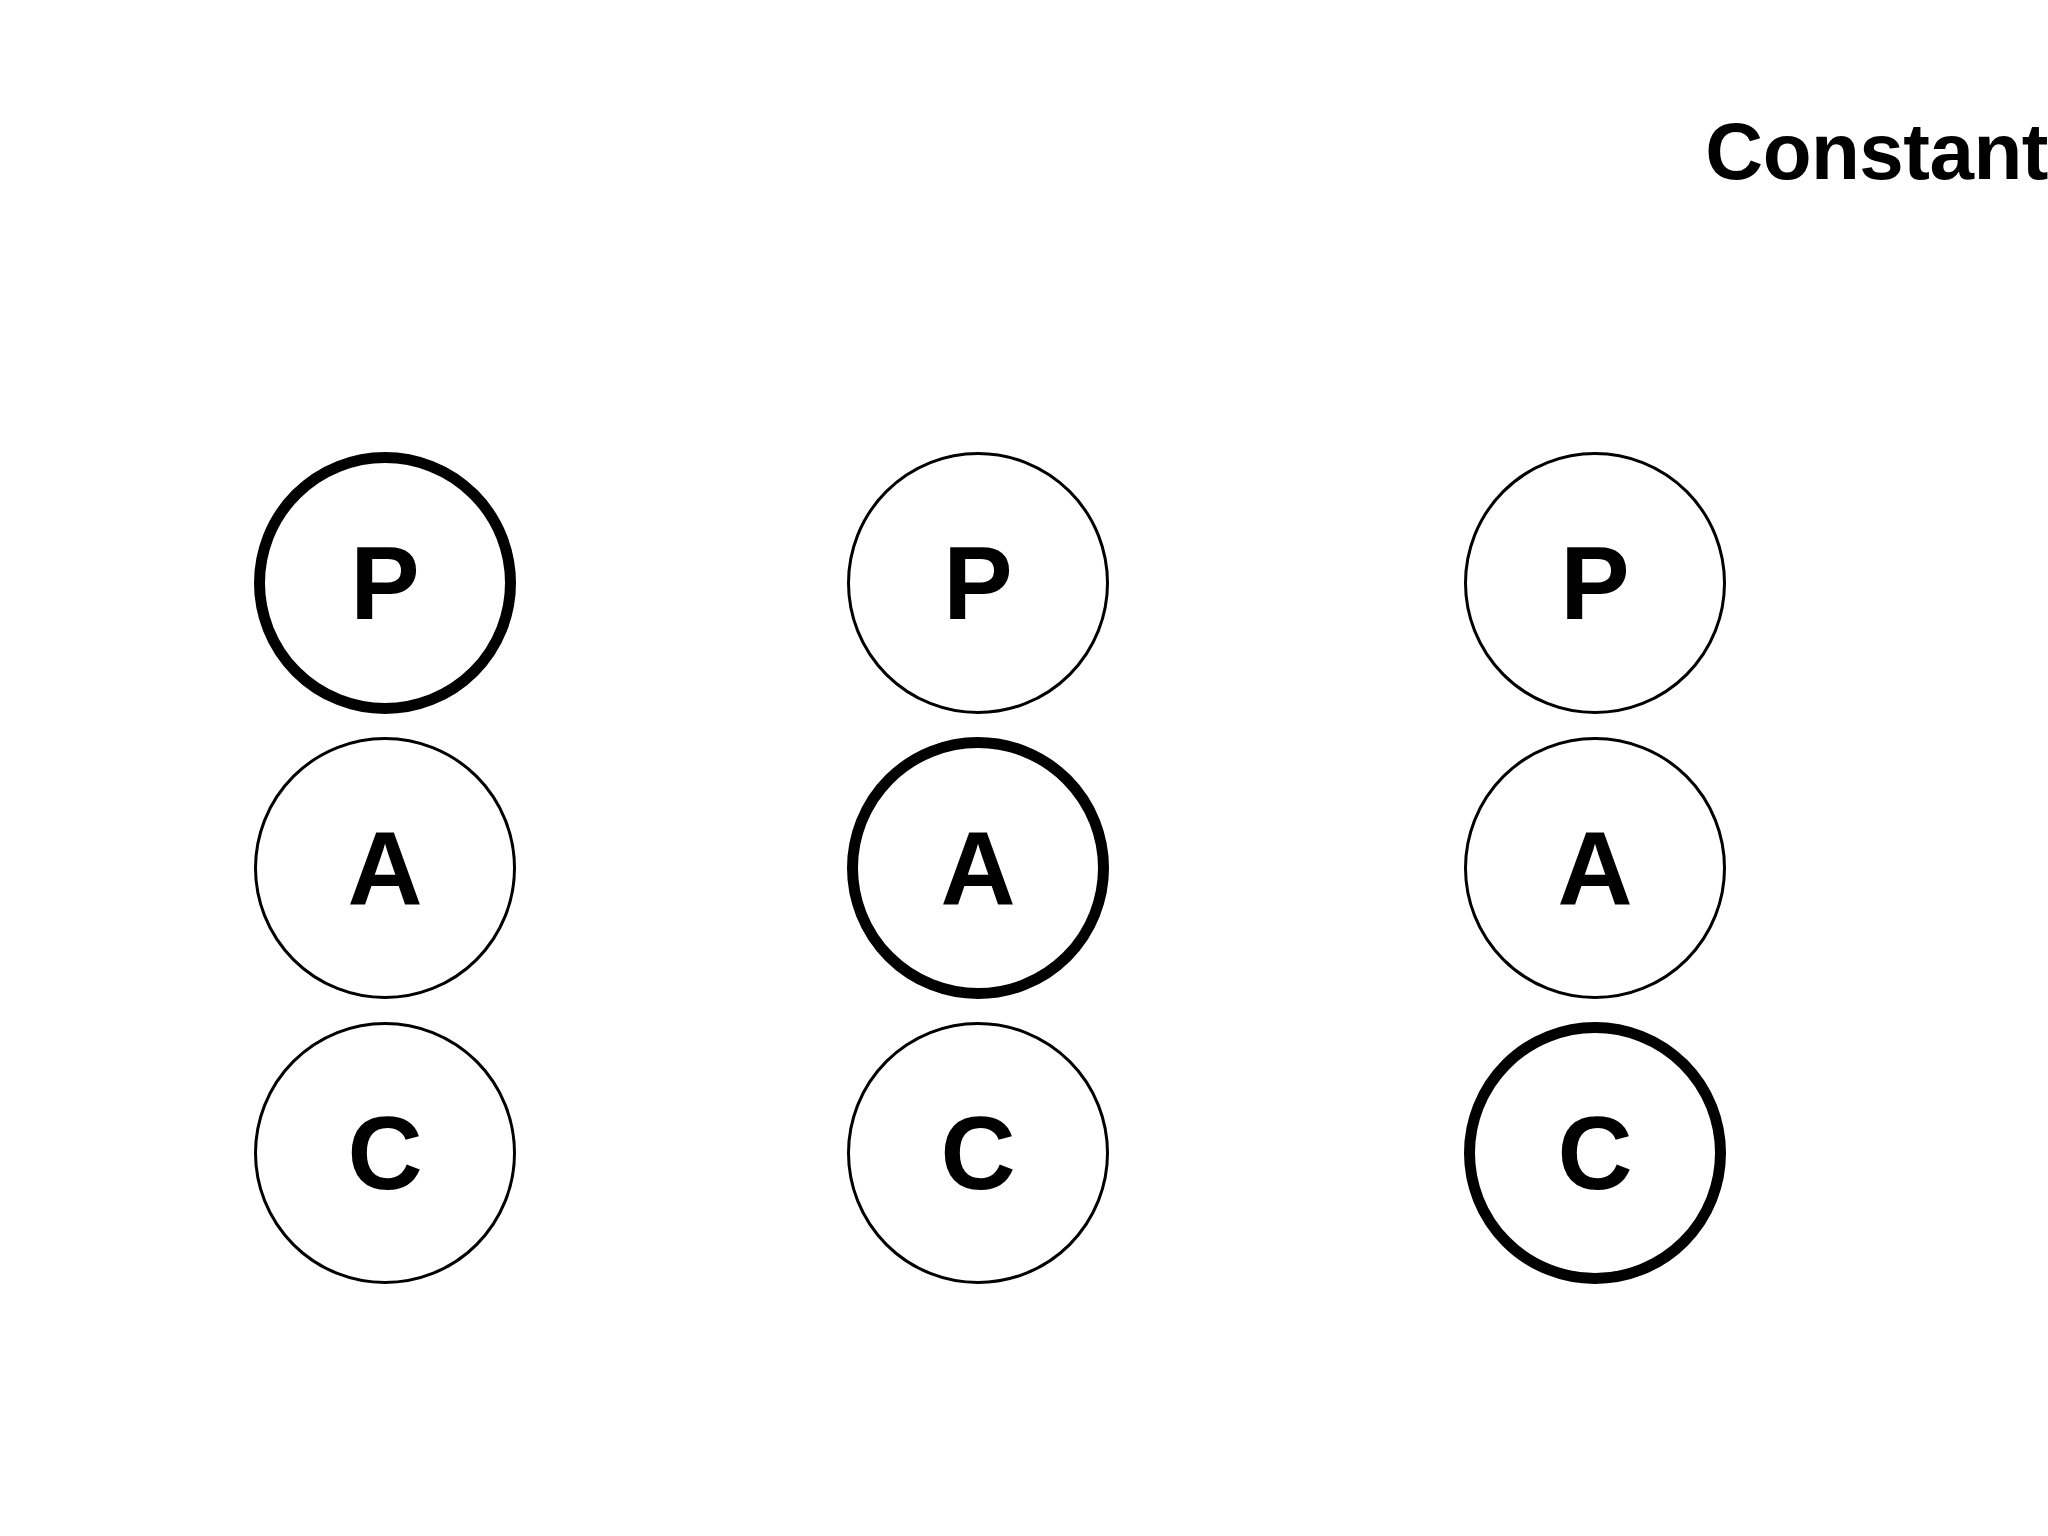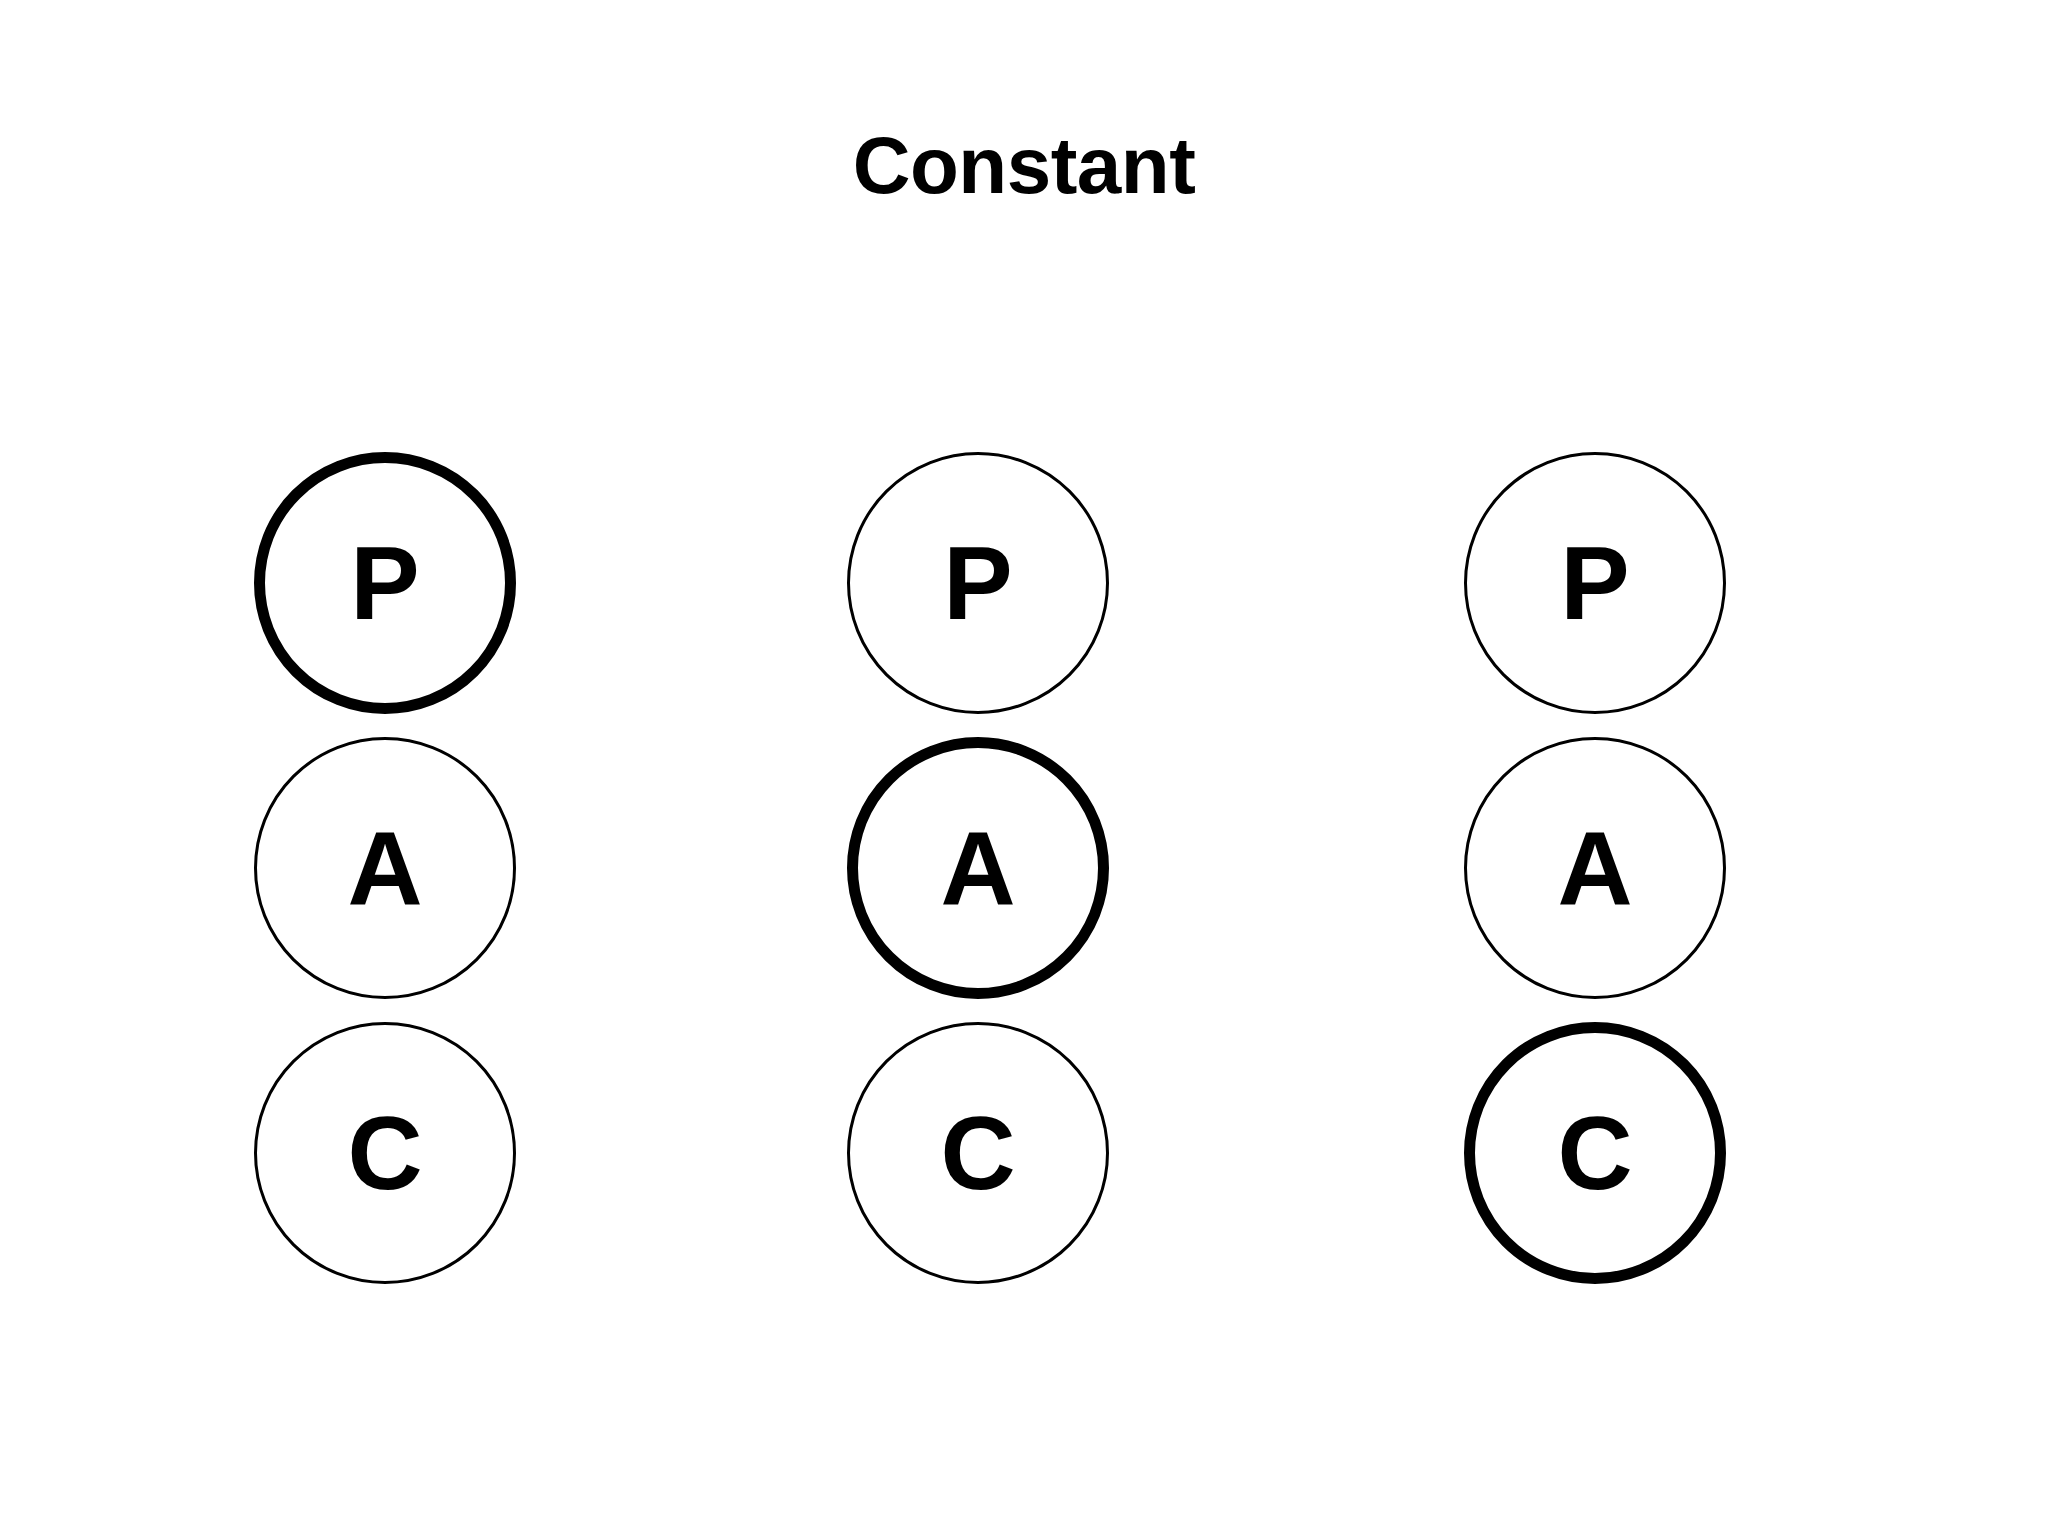--- a/index.html
+++ b/index.html
@@ -13,23 +13,23 @@
   #slide {
     position: relative;
     width: 2048px;
     height: 1536px;
     background: #ffffff;
     overflow: hidden;
   }
   #slide-title {
     position: absolute;
     left: 0;
-    top: 120px;
+    top: 106px;
     width: 2048px;
-    text-align: center;
+    text-align: right;
     font-family: "Liberation Sans", sans-serif;
     font-weight: bold;
     font-size: 80px;
     line-height: 92px;
     color: #000000;
     letter-spacing: -0.5px;
   }
   .column {
     position: absolute;
     top: 452px;

